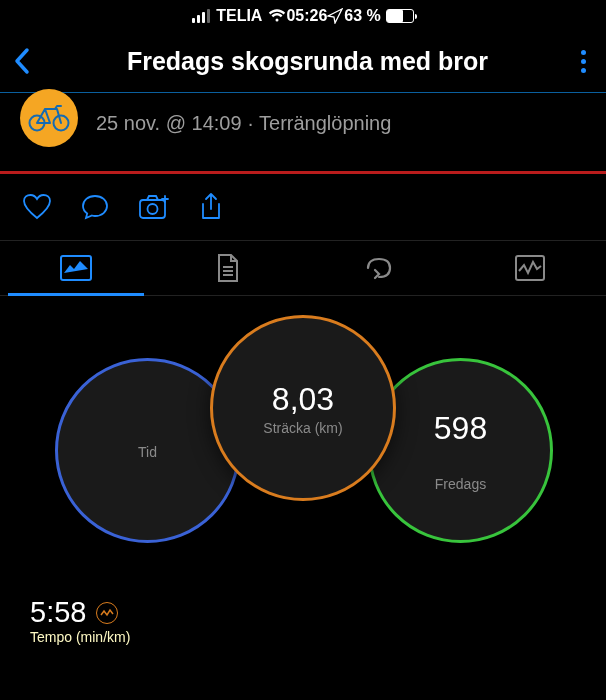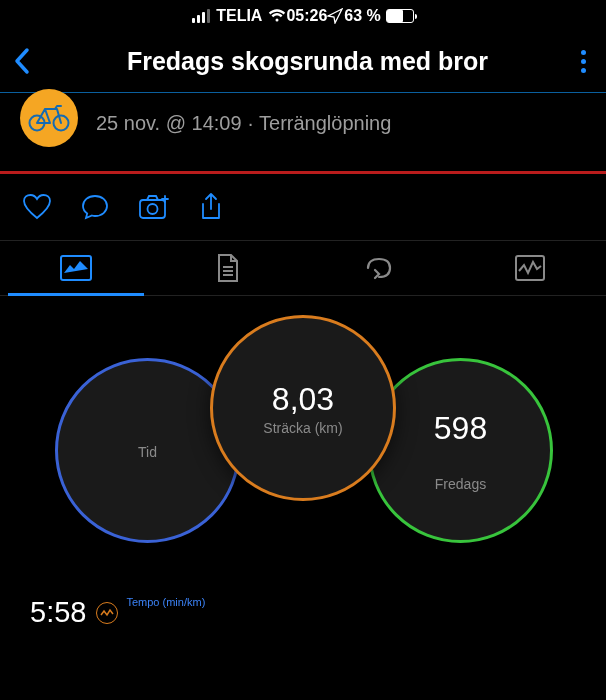--- a/index.html
+++ b/index.html
@@ -120,25 +120,25 @@
     gap:27px;
   }
 
   
   .stats {
     display:flex;
     padding: 26px 30px 0 30px;
   }
   .stat {
     flex:1;
-    display:flex; flex-direction:row; gap:8px;
+    display:flex; flex-direction:column; gap:0;
   }
   .stat-top { display:flex; align-items:center; gap:10px; }
   .stat-value { font-size:29px; font-weight:400; }
-  .stat-label { font-size:11px; color:#3b82f6; }
+  .stat-label { font-size:14px; color:#fef9c3; }
   .chart-badge {
     width:22px; height:22px; border:1.5px solid #d97c1e; border-radius:50%;
     display:flex; align-items:center; justify-content:center;
   }
 </style>
 </head>
 <body>
 
 <div class="status-bar">
   <div class="status-left">

